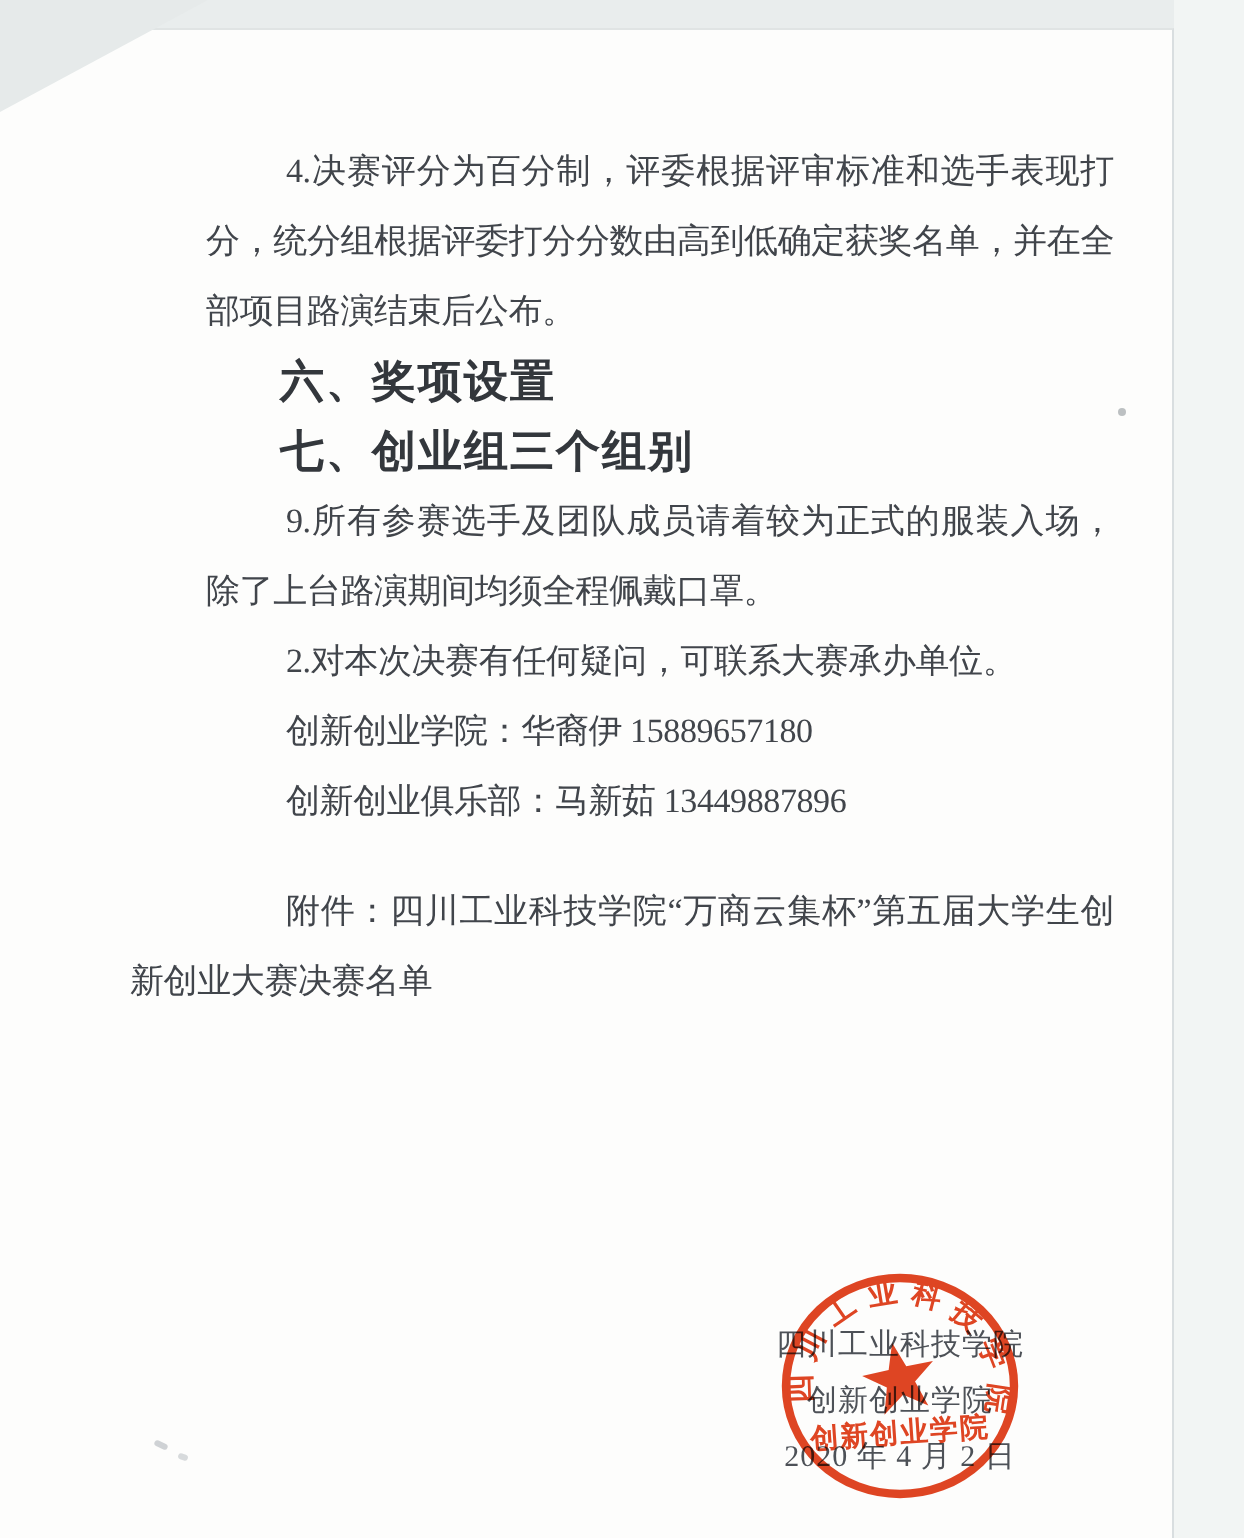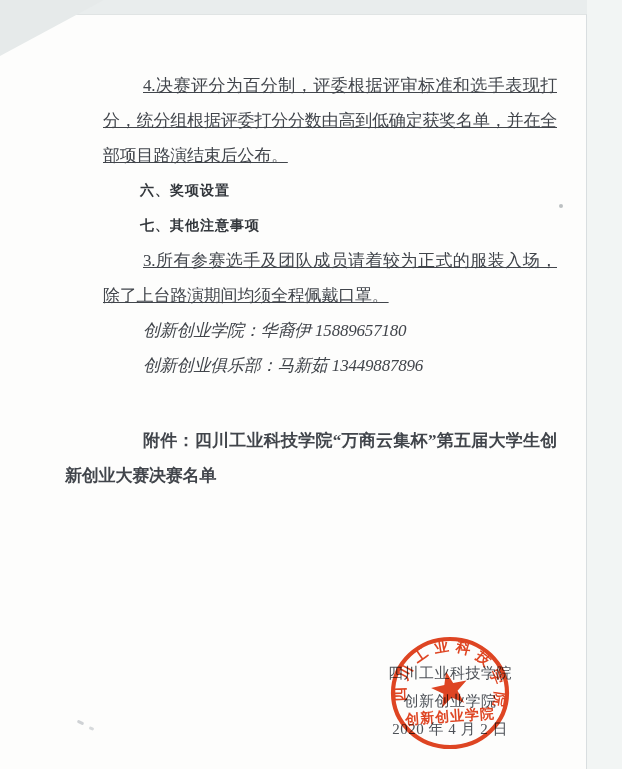--- a/index.html
+++ b/index.html
@@ -22,25 +22,25 @@
     position:absolute; left:0; top:0; width:104px; height:56px;
     background:#e6eaea;
     clip-path:polygon(0 0, 100% 0, 0 100%);
   }
   .content {
     position:absolute; left:65px; top:68px; width:492px;
     font-size:17px; line-height:35px; letter-spacing:-0.2px;
     color:#41454b; text-align:justify;
   }
   .content p { margin:0; }
-  p.body    { margin-left:38px; text-indent:40px;text-decoration:underline; }
-  p.heading { margin-left:75px; font-weight:bold; font-size:14px;
+  p.body    { margin-left:38px; text-indent:40px; }
+  p.heading { margin-left:75px; font-weight:bold; font-size:22px;
               letter-spacing:1px; color:#33373c; }
-  p.contact { margin-left:78px;font-style:italic; }
-  p.attachment { margin-left:0; text-indent:78px; margin-top:40px;font-weight:bold; }
+  p.contact { margin-left:78px; }
+  p.attachment { margin-left:0; text-indent:78px; margin-top:20px; }
   .signature {
     position:absolute; left:360px; top:659px; width:180px;
     text-align:center; font-size:15px; line-height:28px;
     color:#4d5157; letter-spacing:0.5px;
   }
   .seal {
     position:absolute; left:386px; top:633px; width:130px; height:120px;
     mix-blend-mode:multiply; opacity:0.95;
   }
   .seal text { font-family:"Liberation Sans","DejaVu Sans",sans-serif; }
@@ -61,22 +61,23 @@
 <body>
 
 <div class="right-strip"></div>
 
 <div class="paper"></div>
 <div class="corner-wedge"></div>
 
 <div class="content">
   <p class="body">4.决赛评分为百分制，评委根据评审标准和选手表现打分，统分组根据评委打分分数由高到低确定获奖名单，并在全部项目路演结束后公布。</p>
   <p class="heading">六、奖项设置</p>
-  <p class="heading">七、其他注意事项</p>
-  <p class="body">3.所有参赛选手及团队成员请着较为正式的服装入场，除了上台路演期间均须全程佩戴口罩。</p>
+  <p class="heading">七、创业组三个组别</p>
+  <p class="body">9.所有参赛选手及团队成员请着较为正式的服装入场，除了上台路演期间均须全程佩戴口罩。</p>
+  <p class="body">2.对本次决赛有任何疑问，可联系大赛承办单位。</p>
   <p class="contact">创新创业学院：华裔伊 15889657180</p>
   <p class="contact">创新创业俱乐部：马新茹 13449887896</p>
   <p class="attachment">附件：四川工业科技学院“万商云集杯”第五届大学生创新创业大赛决赛名单</p>
 </div>
 
 <div class="signature">
   <div>四川工业科技学院</div>
   <div>创新创业学院</div>
   <div>2020 年 4 月 2 日</div>
 </div>

